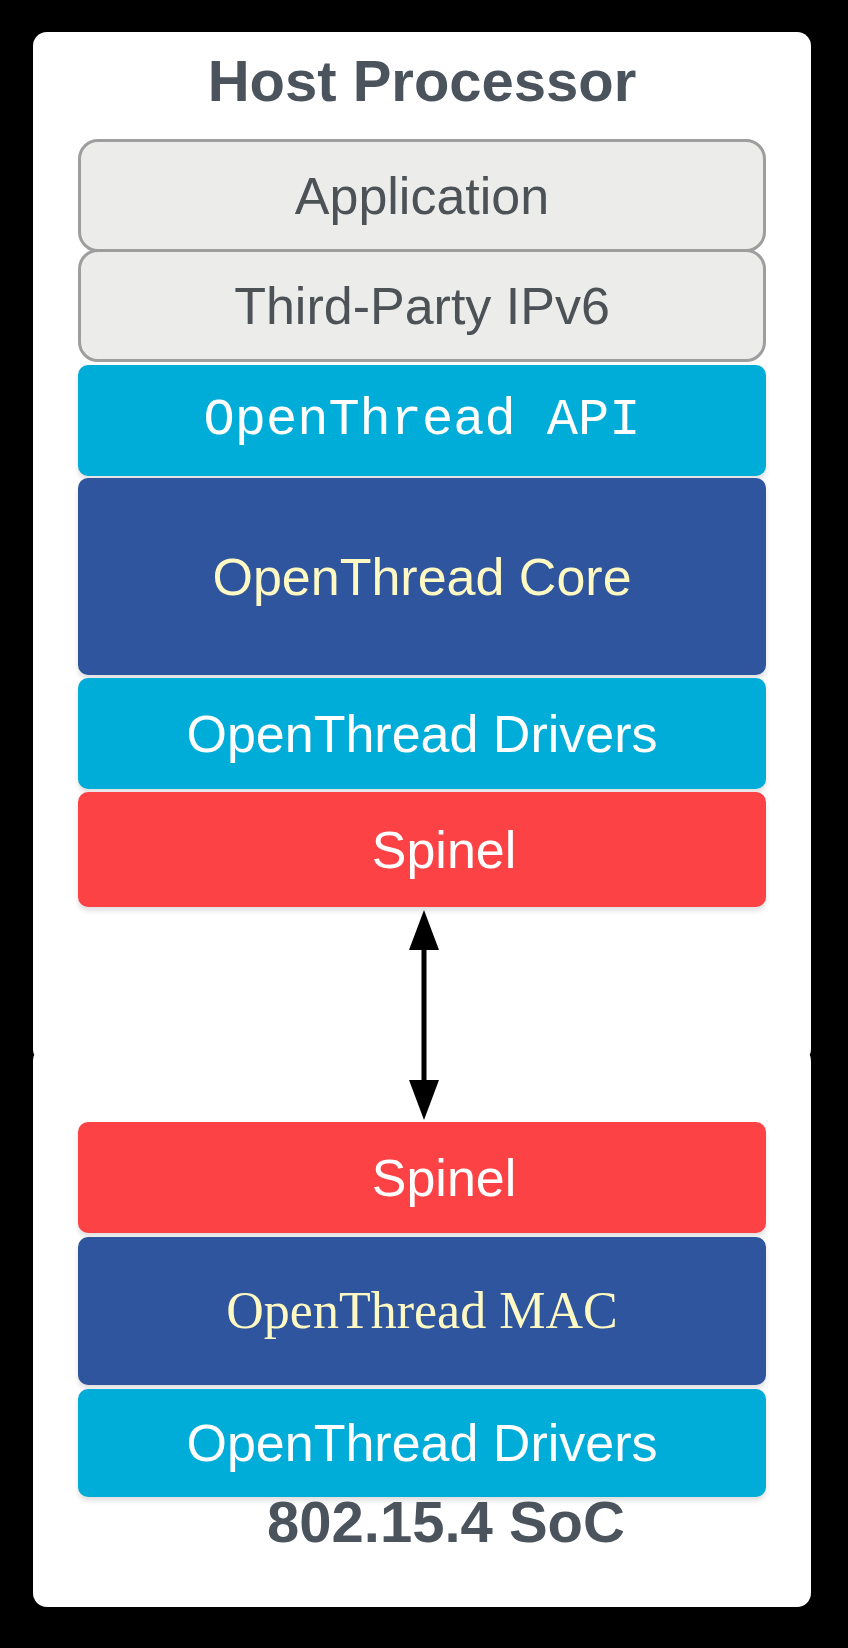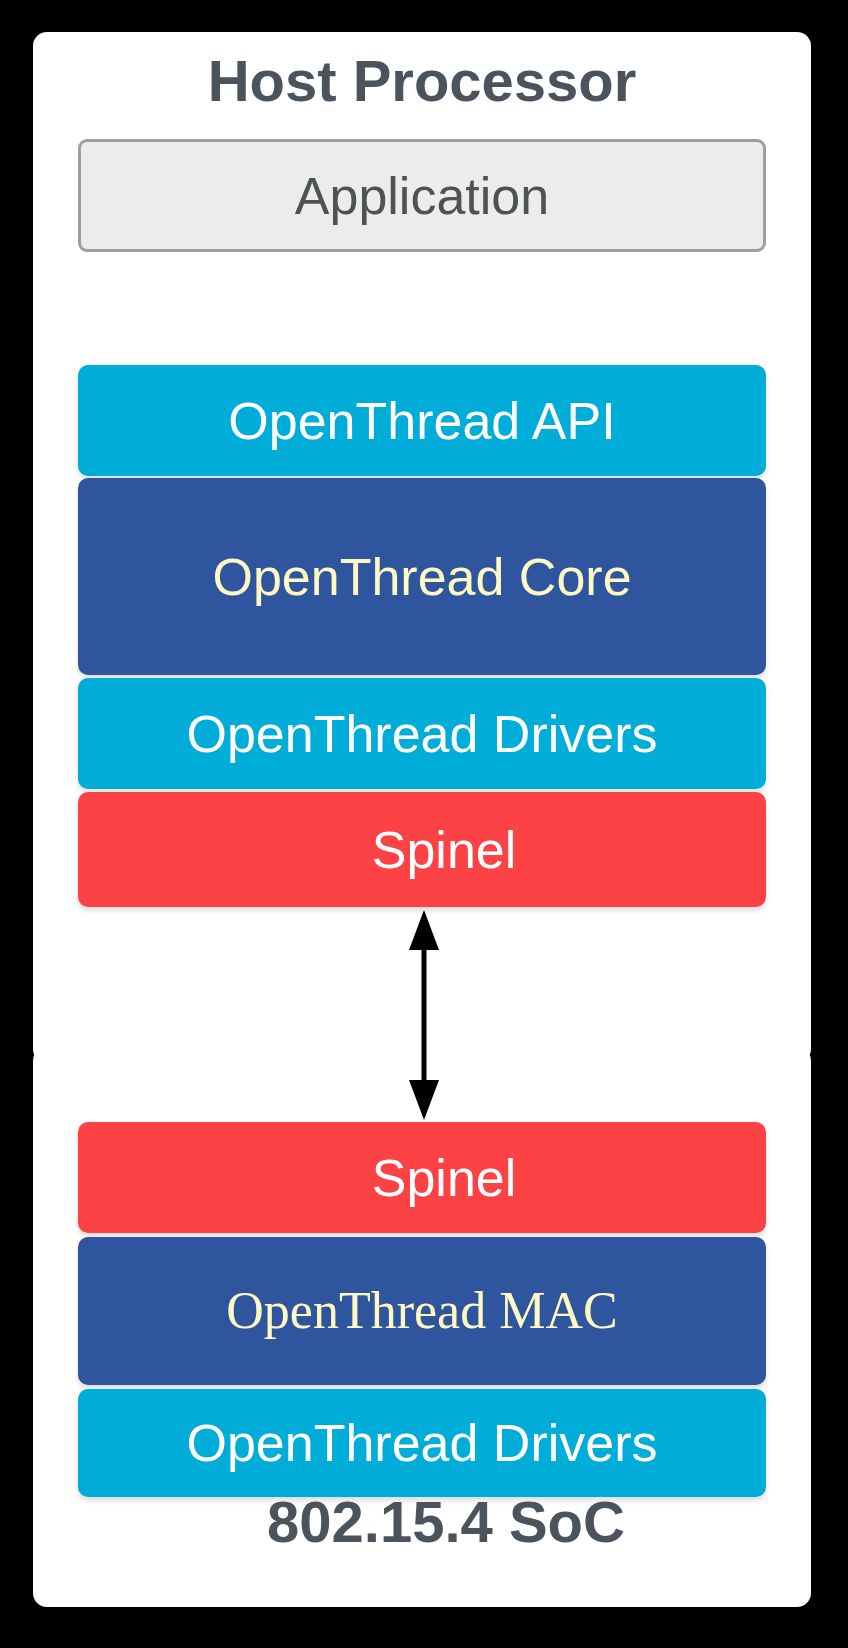--- a/index.html
+++ b/index.html
@@ -53,32 +53,32 @@
     font-size:52px;
     line-height:1;
     border-radius:10px;
     box-shadow:0 4px 5px rgba(0,0,0,0.12);
     box-sizing:border-box;
   }
   .layer.gray{
     background:var(--c-gray_fill);
     border:3px solid var(--c-gray_border);
     color:var(--c-gray_text);
-    border-radius:9px;
+    border-radius:20px;
     box-shadow:none;
     align-items:center;
   }
   .layer.cyan{background:var(--c-cyan);color:#ffffff;}
   .layer.blue{background:var(--c-blue);color:#fef9c3;}
   .layer.red{background:var(--c-red);color:#ffffff;padding-left:44px;}
 
   
   .host .l-app     {top:107px;height:113px;}
   .host .l-tp      {top:217px;height:113px;}
-  .host .l-api     {top:333px;height:111px;}
+  .host .l-api     {top:333px;height:111px;font-family:Liberation Mono, monospace;}
   .host .l-core    {top:446px;height:197px;}
   .host .l-drivers {top:646px;height:111px;}
   .host .l-spinel  {top:760px;height:115px;}
 
   
   .soc .l-spinel2  {top:75px;height:111px;}
   .soc .l-mac      {top:190px;height:148px;font-family:Liberation Serif, serif;}
   .soc .l-drivers2 {top:342px;height:108px;}
 
   .link-arrow{
@@ -95,20 +95,23 @@
 
 <div class="stage">
 
   <div class="panel host">
     <div class="panel-title">Host Processor</div>
 
     <div class="layer gray l-app">
       <span>Application</span>
     </div>
 
+    <div class="layer gray l-tp">
+      <span>Third-Party IPv6</span>
+    </div>
 
     <div class="layer cyan l-api">
       <span>OpenThread API</span>
     </div>
 
     <div class="layer blue l-core">
       <span>OpenThread Core</span>
     </div>
 
     <div class="layer cyan l-drivers">

